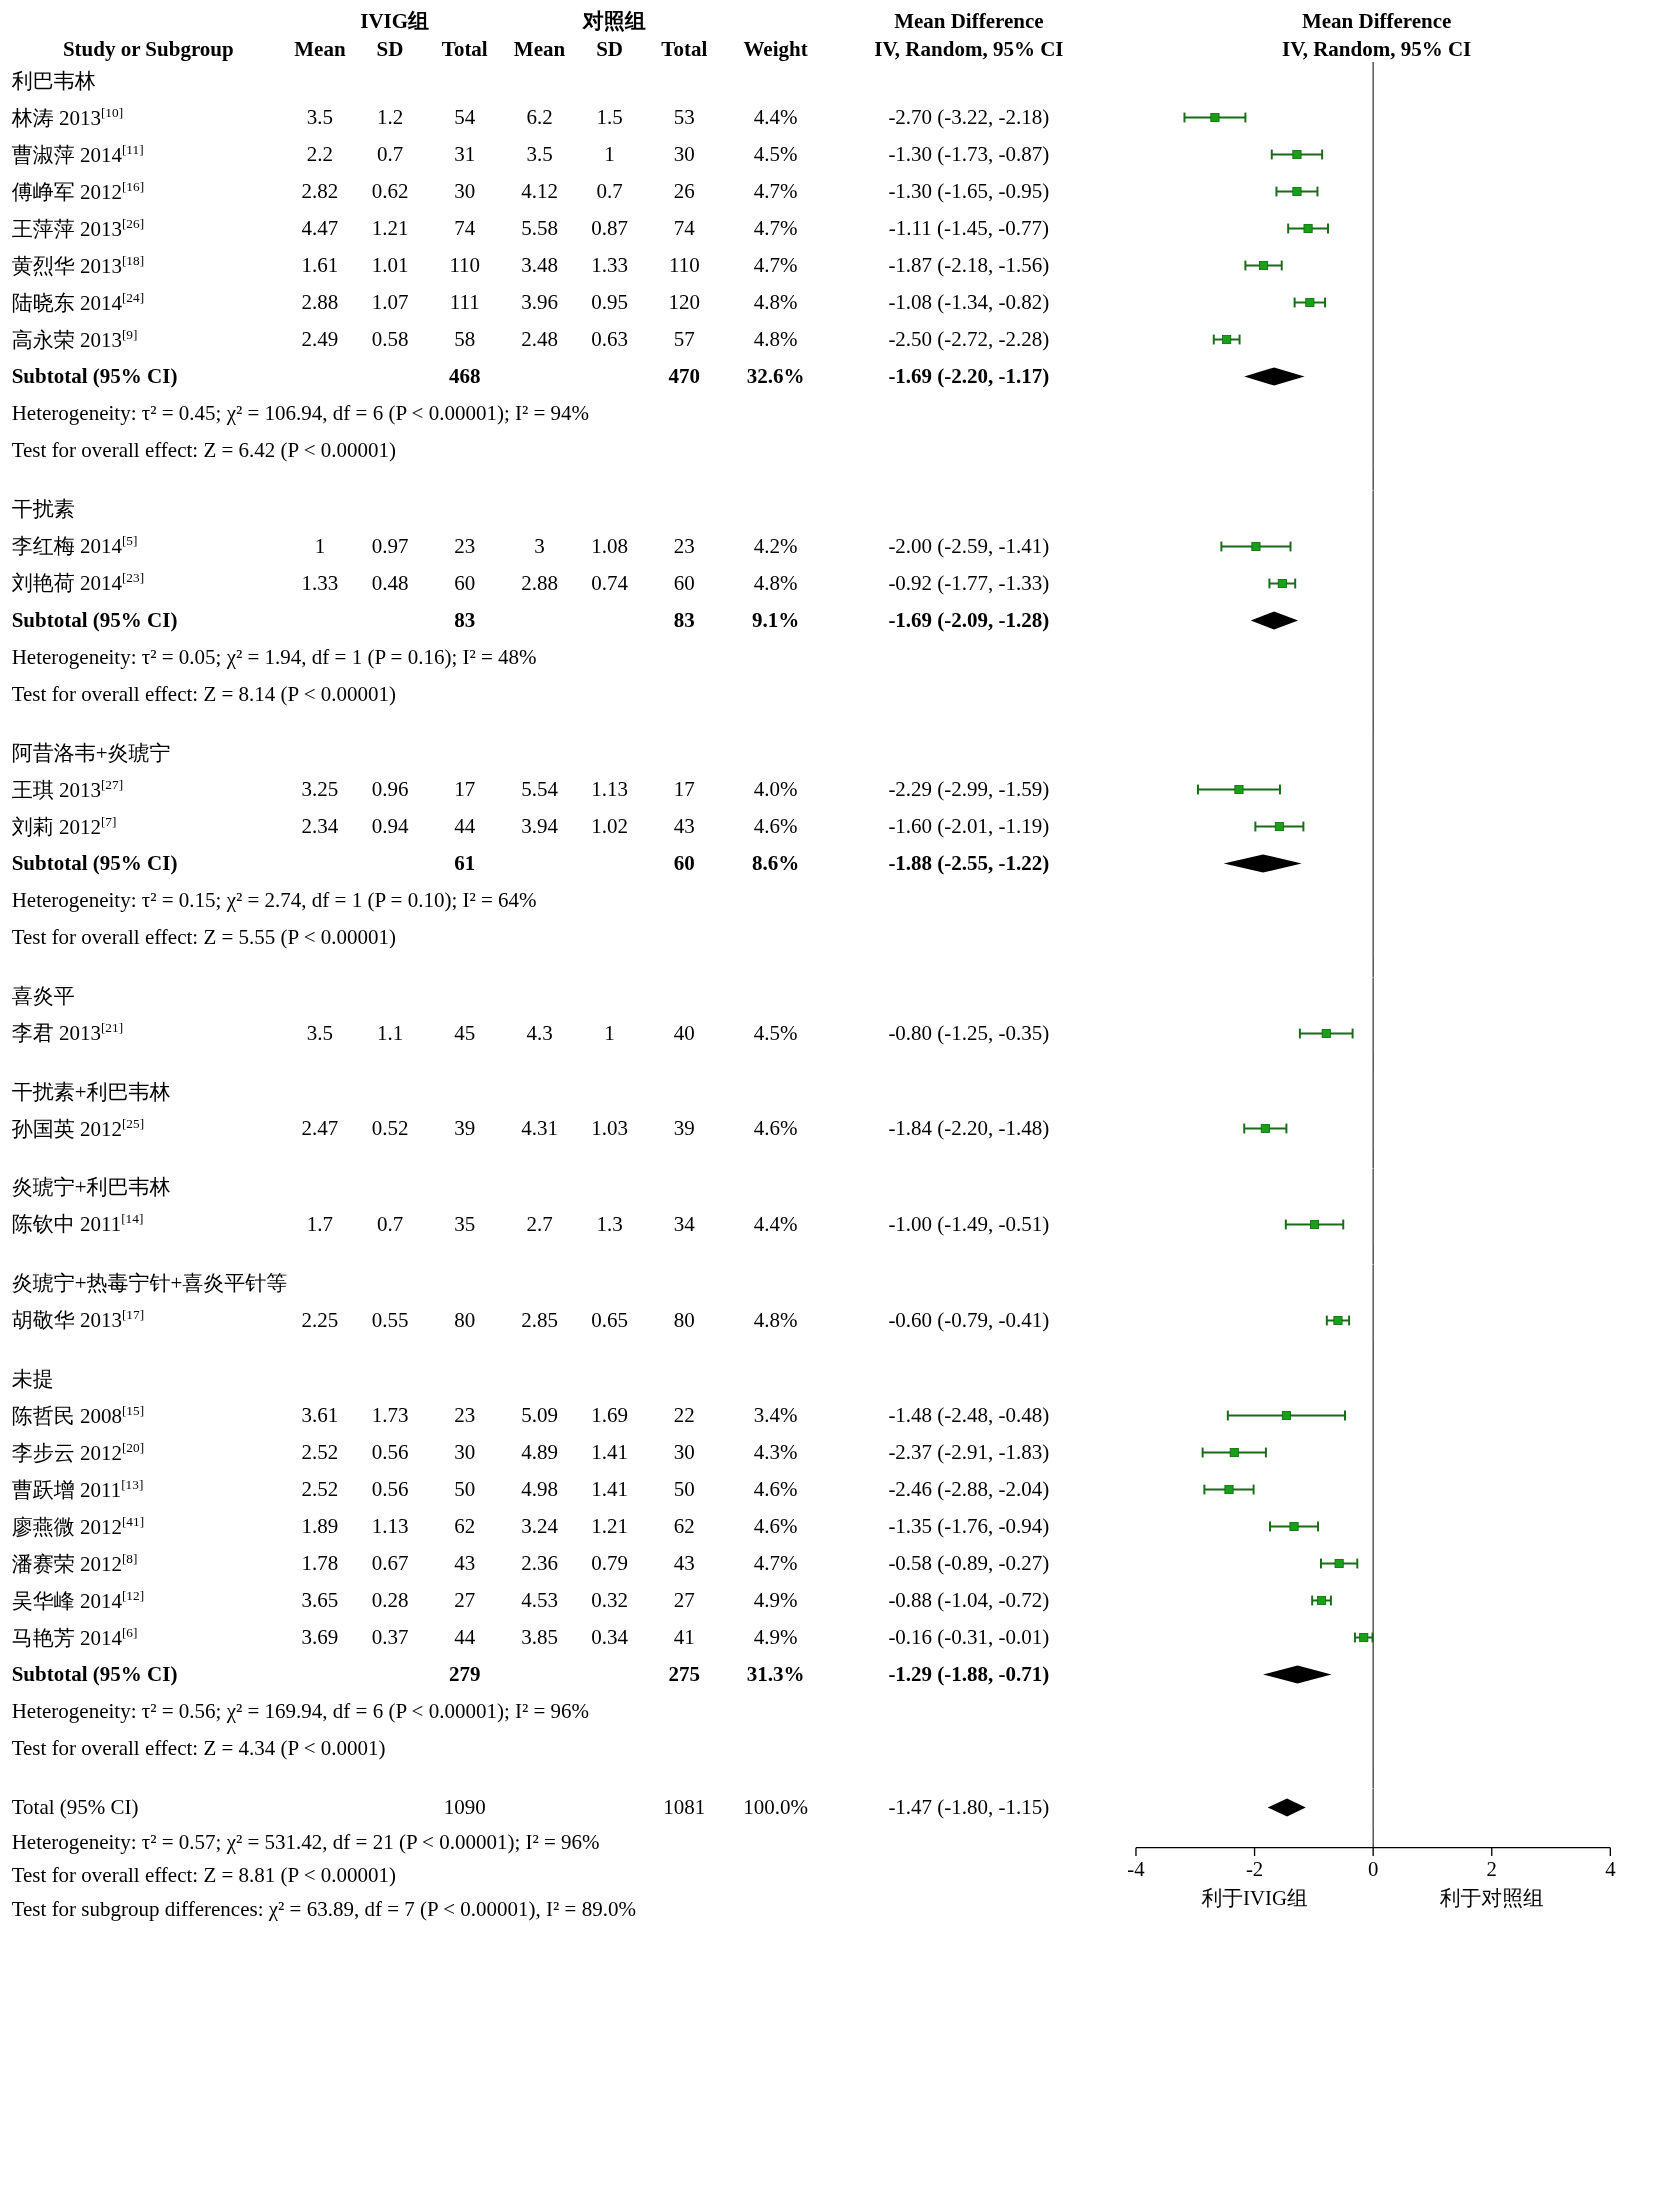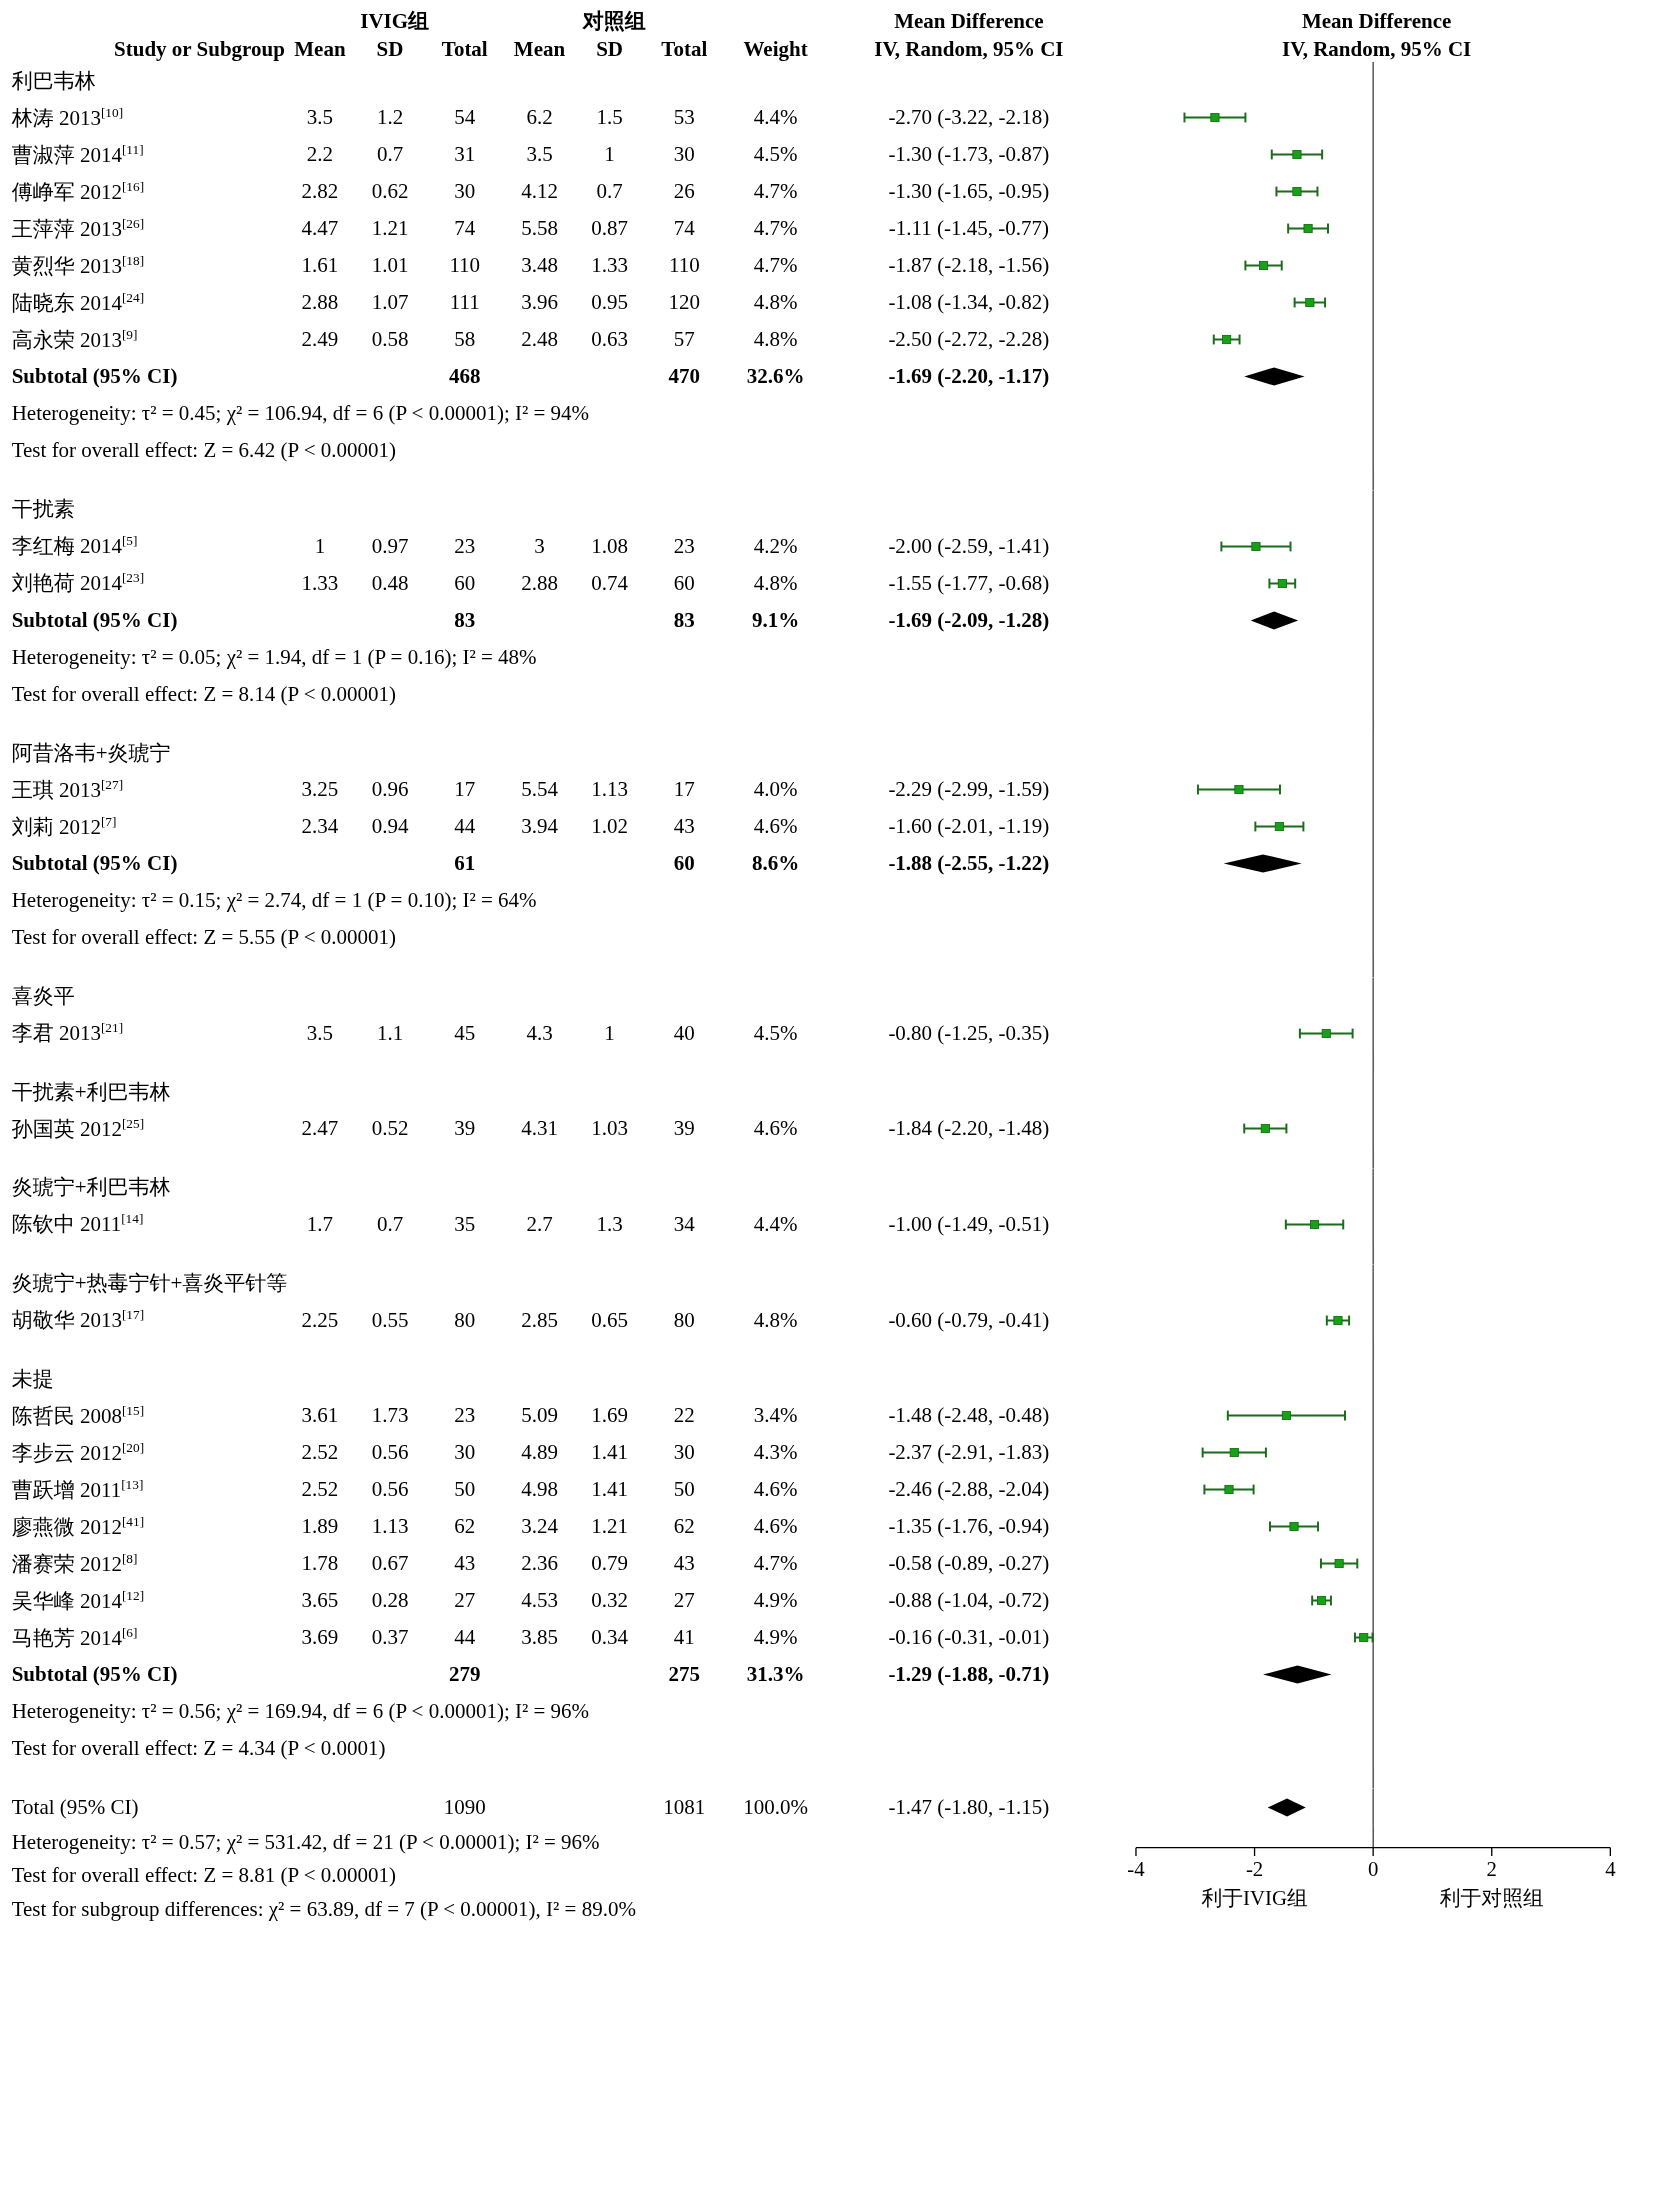--- a/index.html
+++ b/index.html
@@ -50,21 +50,21 @@
       <tbody id="tbody">
           <tr class="hdr1">
             <td></td>
             <td colspan="3">IVIG组</td>
             <td colspan="3">对照组</td>
             <td></td>
             <td>Mean Difference</td>
             <td>Mean Difference</td>
           </tr>
           <tr class="hdr">
-            <td style="text-align:right">Study or Subgroup</td>
+            <td style="text-align:center">Study or Subgroup</td>
             <td>Mean</td>
             <td>SD</td>
             <td>Total</td>
             <td>Mean</td>
             <td>SD</td>
             <td>Total</td>
             <td>Weight</td>
             <td>IV, Random, 95% CI</td>
             <td>IV, Random, 95% CI</td>
           </tr>
@@ -287,21 +287,21 @@
           </tr>
           <tr class="rowline">
             <td class="study-name">刘艳荷 2014<span class="sup">[23]</span></td>
             <td class="num">1.33</td>
             <td class="num">0.48</td>
             <td class="num">60</td>
             <td class="num">2.88</td>
             <td class="num">0.74</td>
             <td class="num">60</td>
             <td class="num">4.8%</td>
-            <td class="ci">-1.55 (-1.77, -0.68)</td>
+            <td class="ci">-0.92 (-1.77, -1.33)</td>
             <td class="plotcell">
               <svg width="516" height="37" viewBox="0 0 620 45">
                 <line x1="315" y1="0" x2="315" y2="45" stroke="#000" stroke-width="1.2"></line>
                 <line x1="188.8875" y1="22.5" x2="220.23749999999998" y2="22.5" stroke="#1a6b1a" stroke-width="2.4"></line>
                 <line x1="188.8875" y1="16.5" x2="188.8875" y2="28.5" stroke="#1a6b1a" stroke-width="2.4"></line>
                 <line x1="220.23749999999998" y1="16.5" x2="220.23749999999998" y2="28.5" stroke="#1a6b1a" stroke-width="2.4"></line>
                 <rect x="199.5625" y="17.5" width="10" height="10" fill="#18a018" stroke="#0c6b0c" stroke-width="1"></rect>
               </svg>
             </td>
           </tr>

